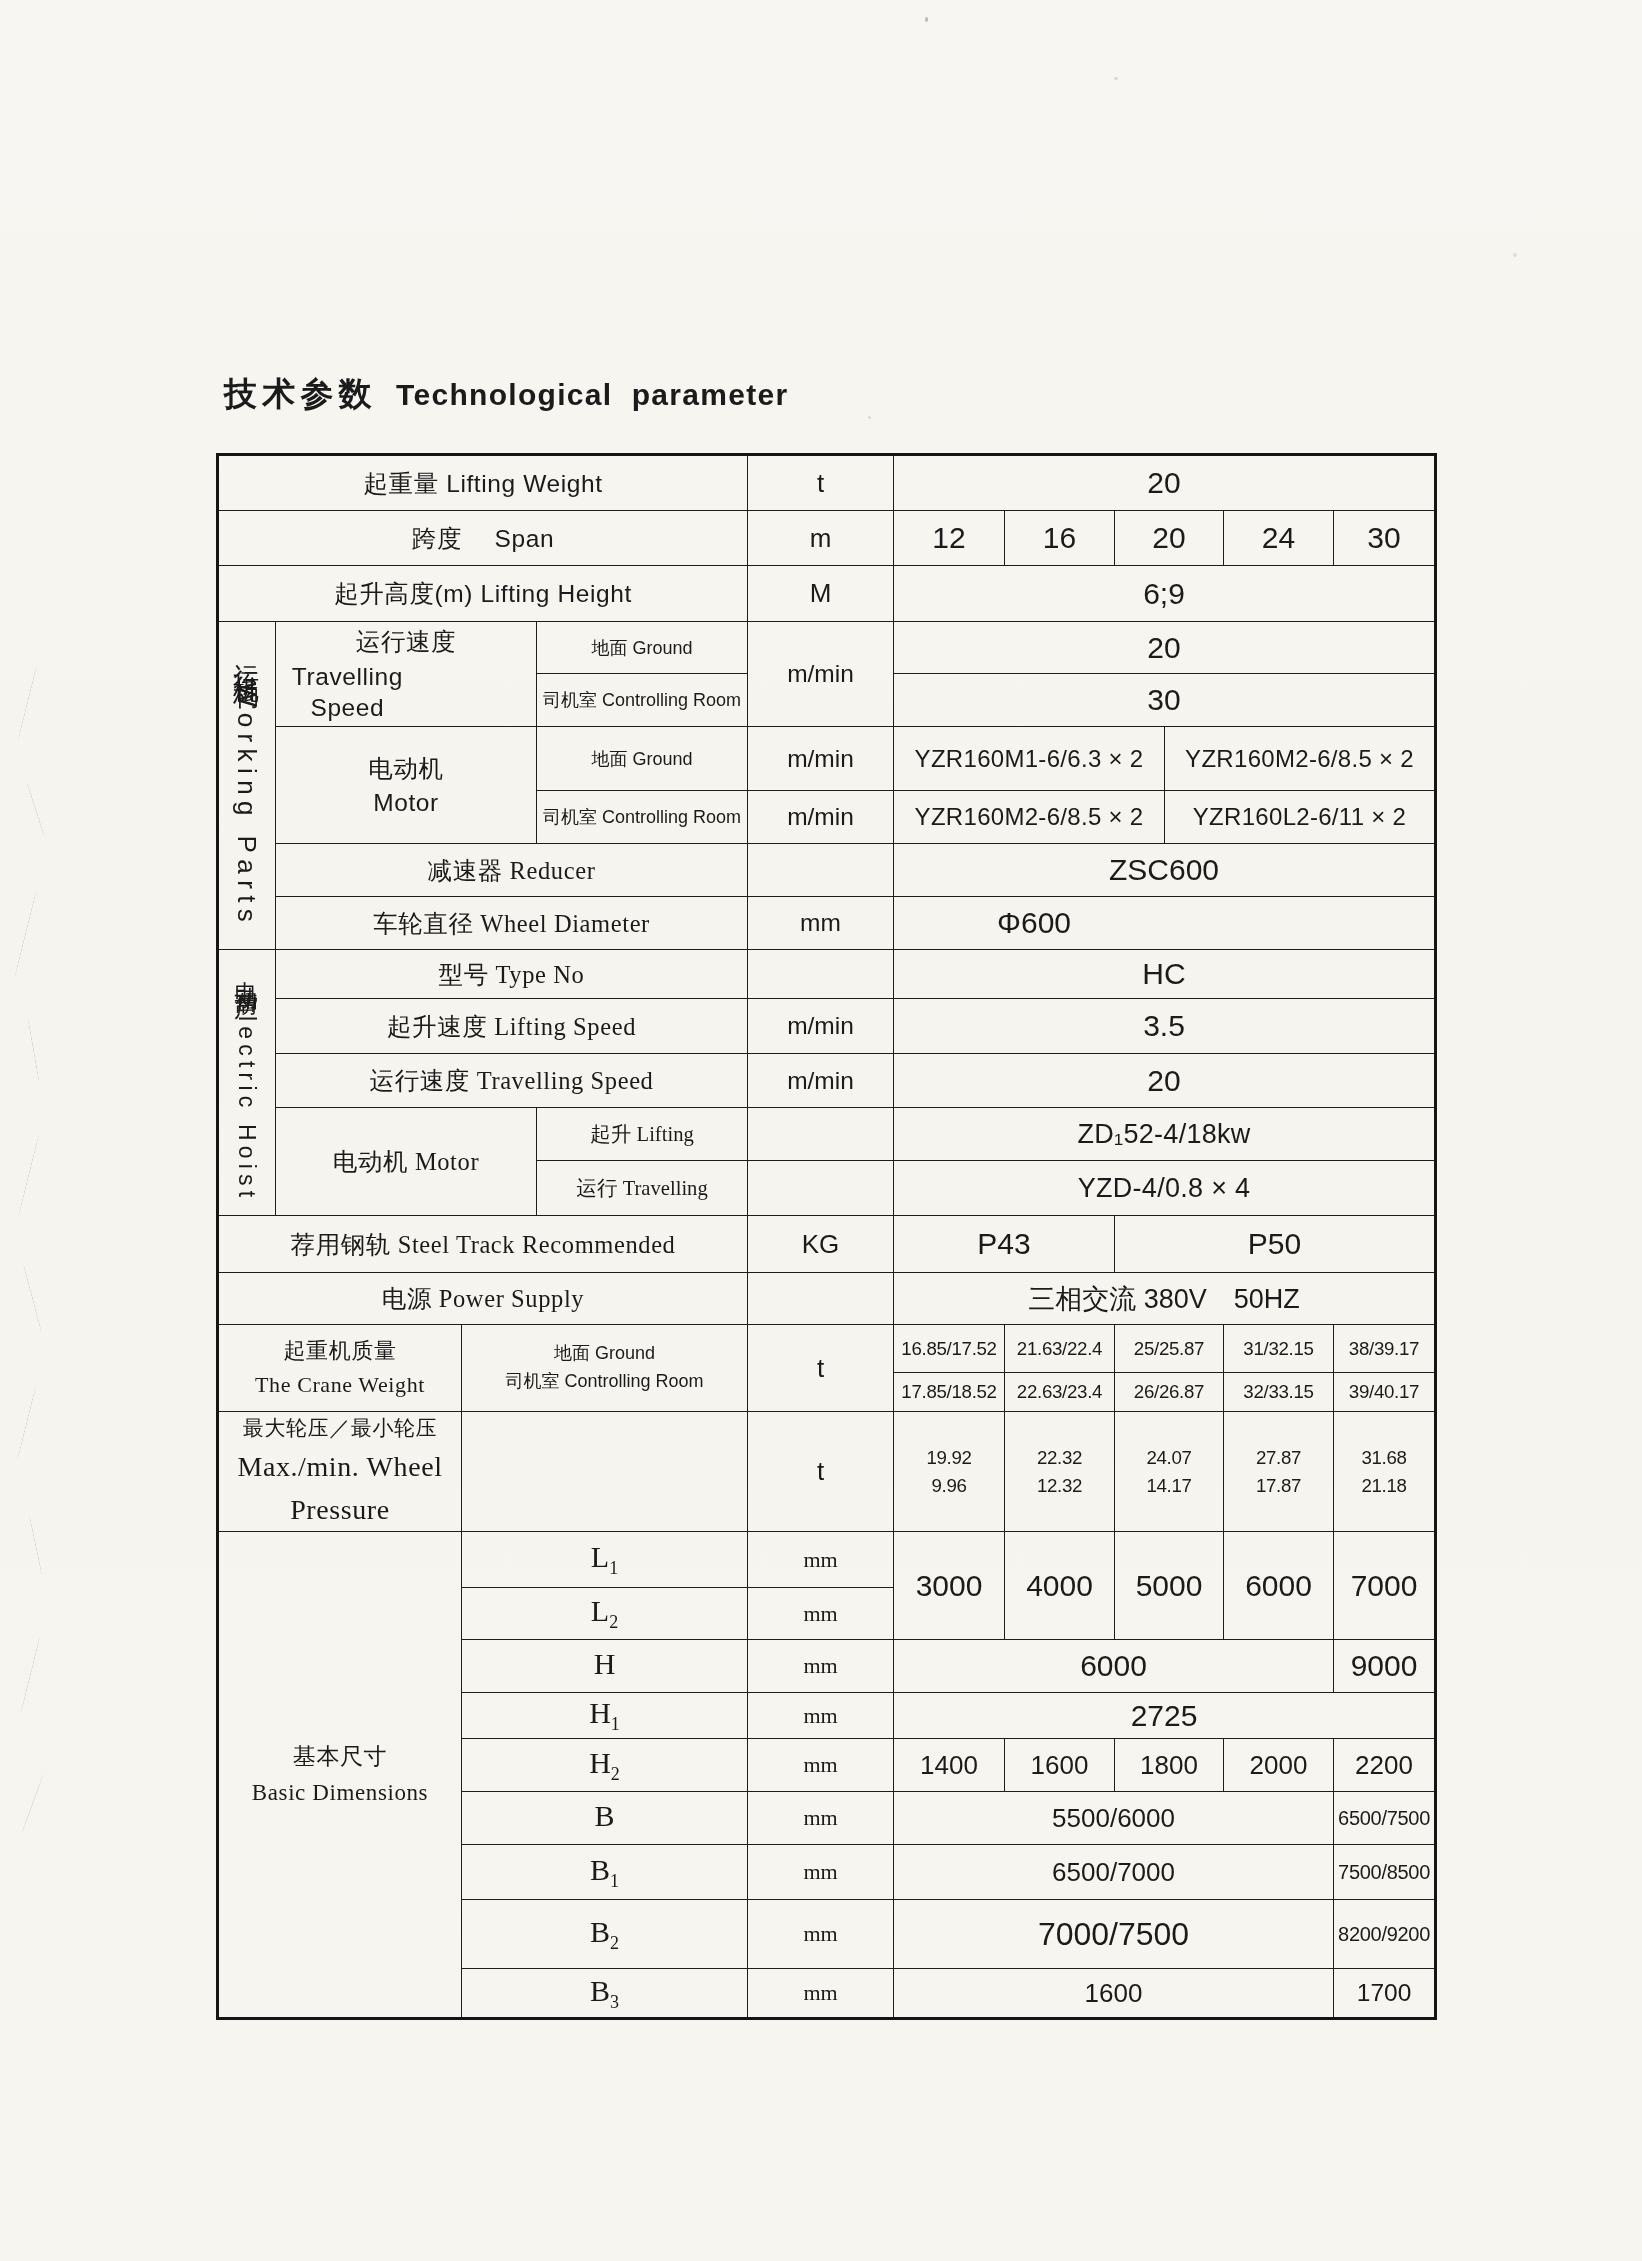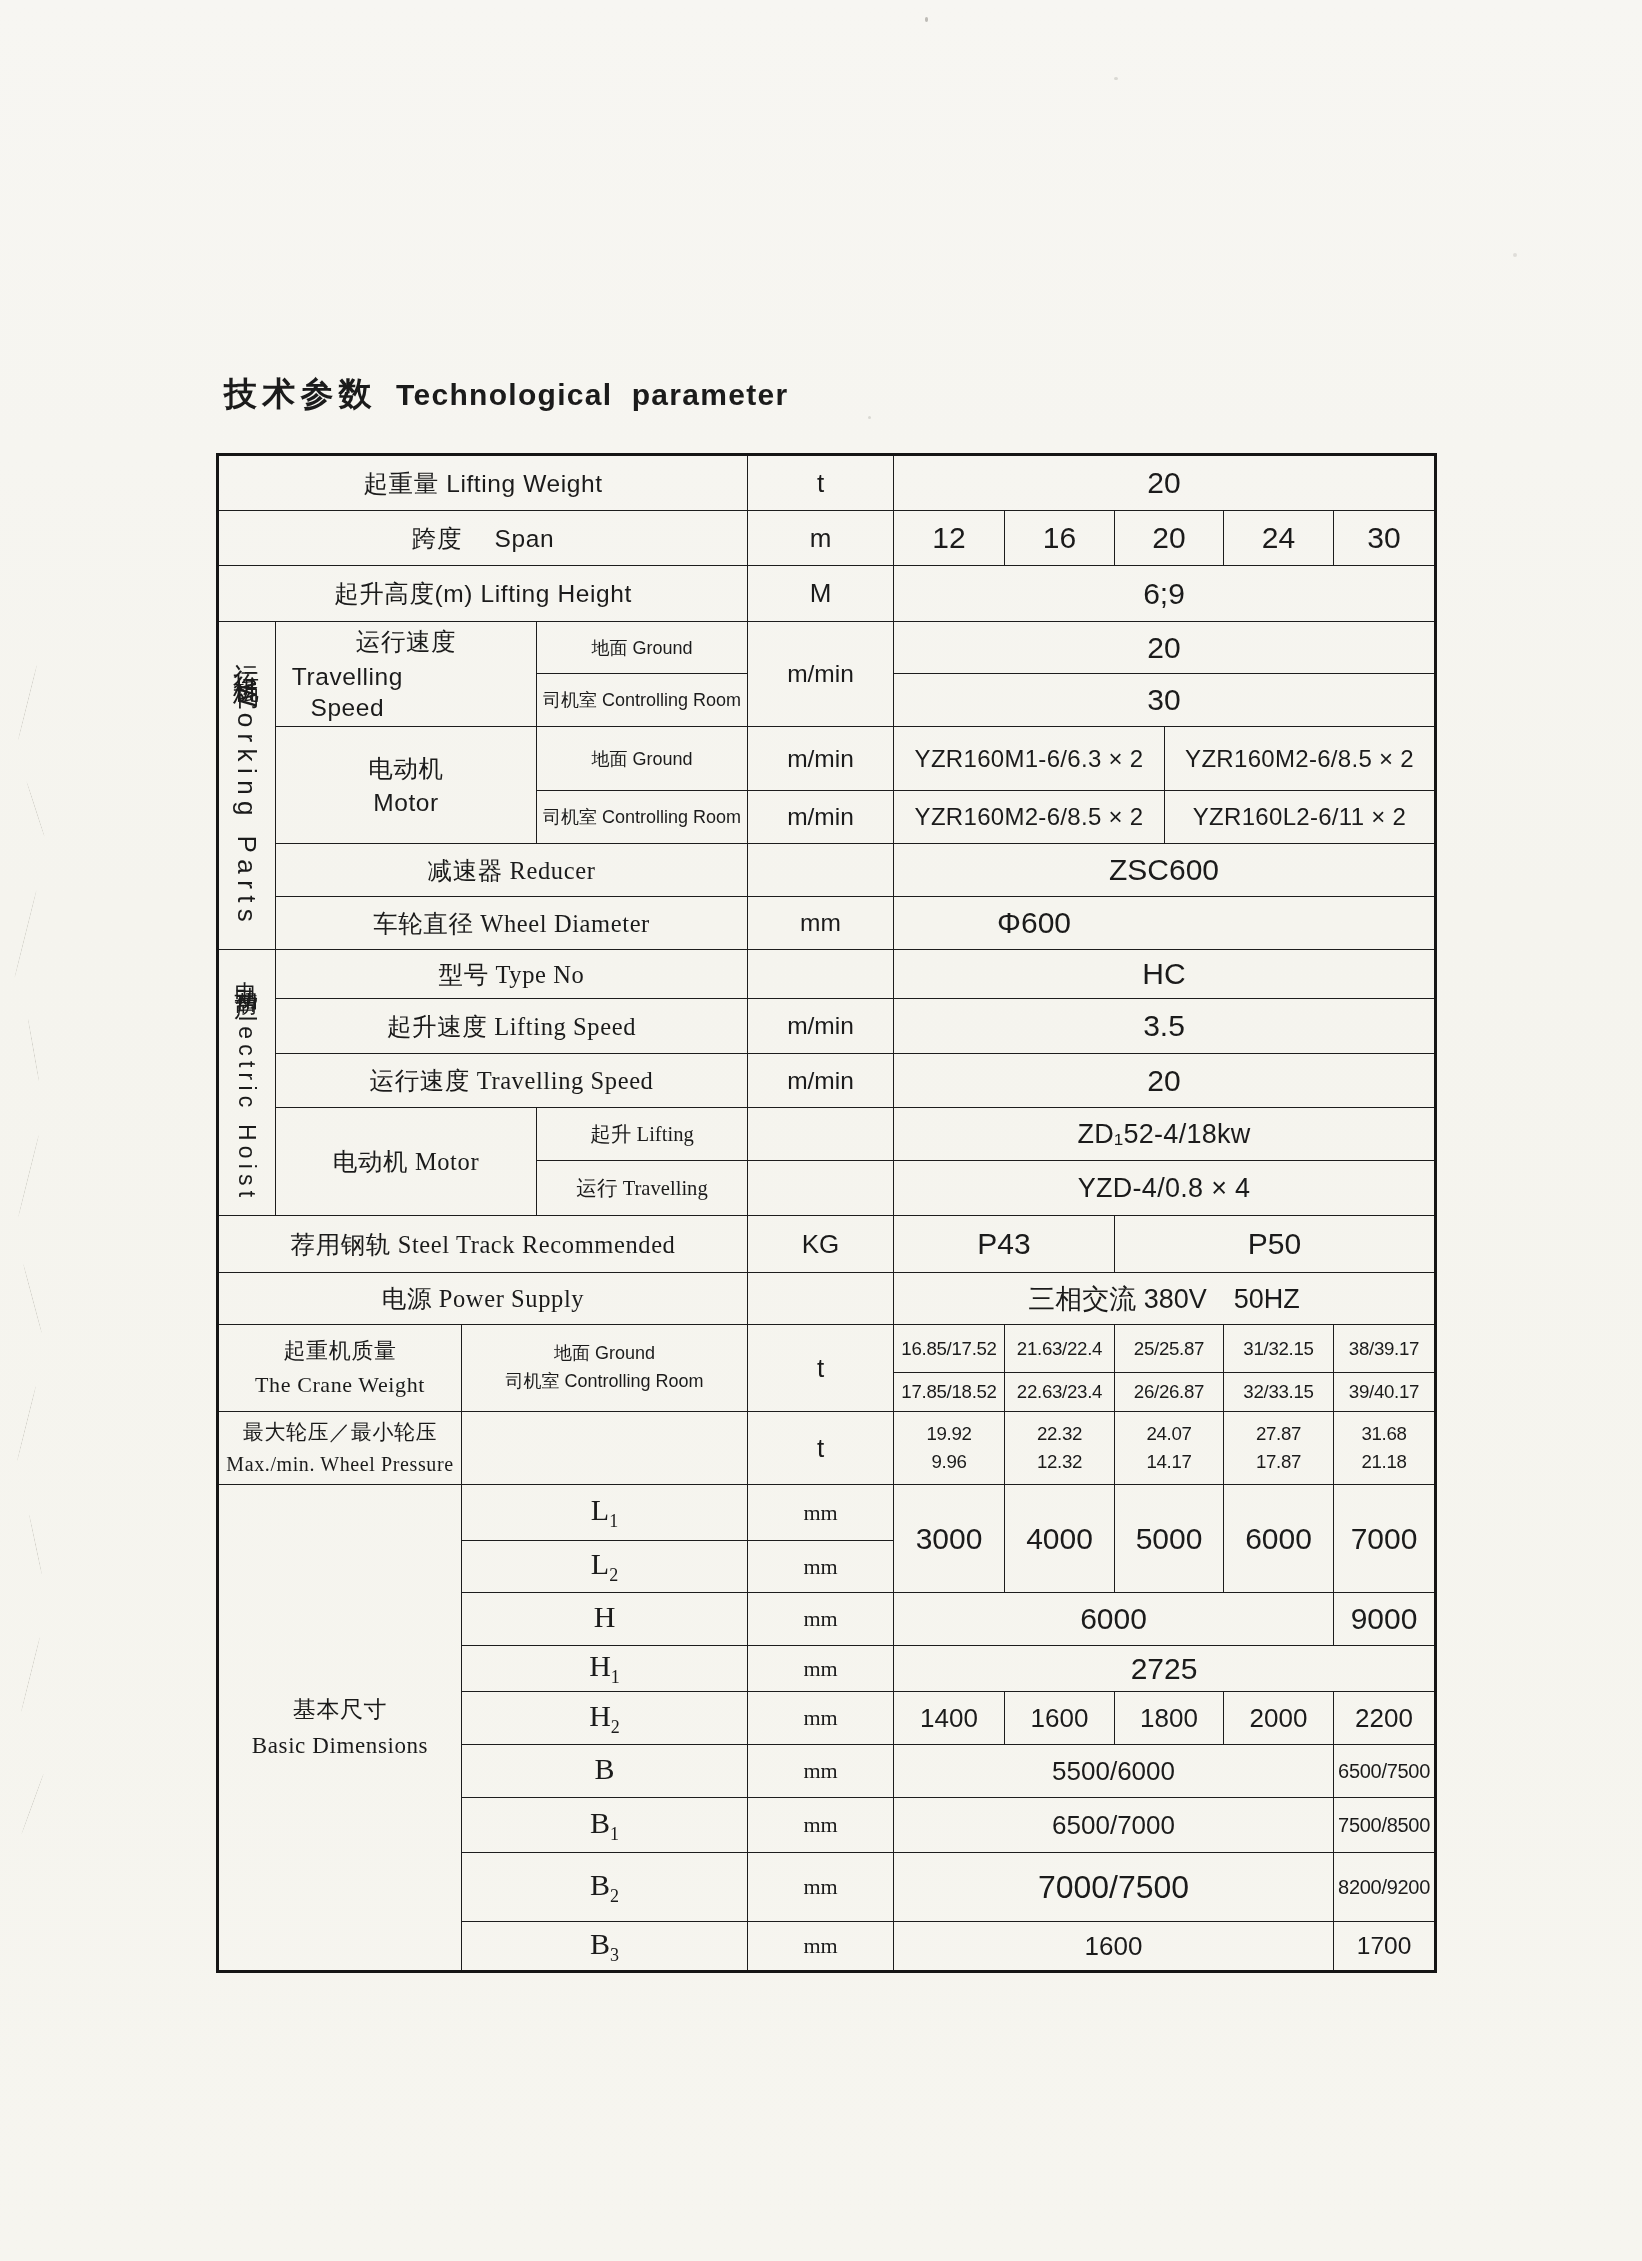--- a/index.html
+++ b/index.html
@@ -42,21 +42,21 @@
   .unit{font-size:26px;}
   .unit-sm{font-size:22px;font-family:"Liberation Serif","DejaVu Serif",serif;}
   .val{font-size:30px;}
   .val-md{font-size:24px;letter-spacing:0.3px;}
   .val-sm{font-size:18.7px;letter-spacing:-0.3px;}
   .two-line div{line-height:1.55;}
   .stack div{line-height:1.5;}
   .dim-name{font-family:"Liberation Serif","DejaVu Serif",serif;font-size:30px;}
   .dim-name sub{font-size:18px;}
   .en-wrap{display:inline-block;max-width:135px;line-height:1.3;}
-  .wp-en{font-size:20px;}
+  .wp-en{font-size:28px;}
   .vlabel{
     writing-mode:vertical-rl;text-orientation:mixed;
     font-size:26px;letter-spacing:6.4px;font-weight:500;
     padding:6.4px 0;
   }
   .vlabel-hoist{font-size:23px;letter-spacing:5.2px;}
   .lbl-block .zh{display:block;line-height:1.5;}
   .lbl-block .en{display:block;line-height:1.3;}
 </style>
 </head>

